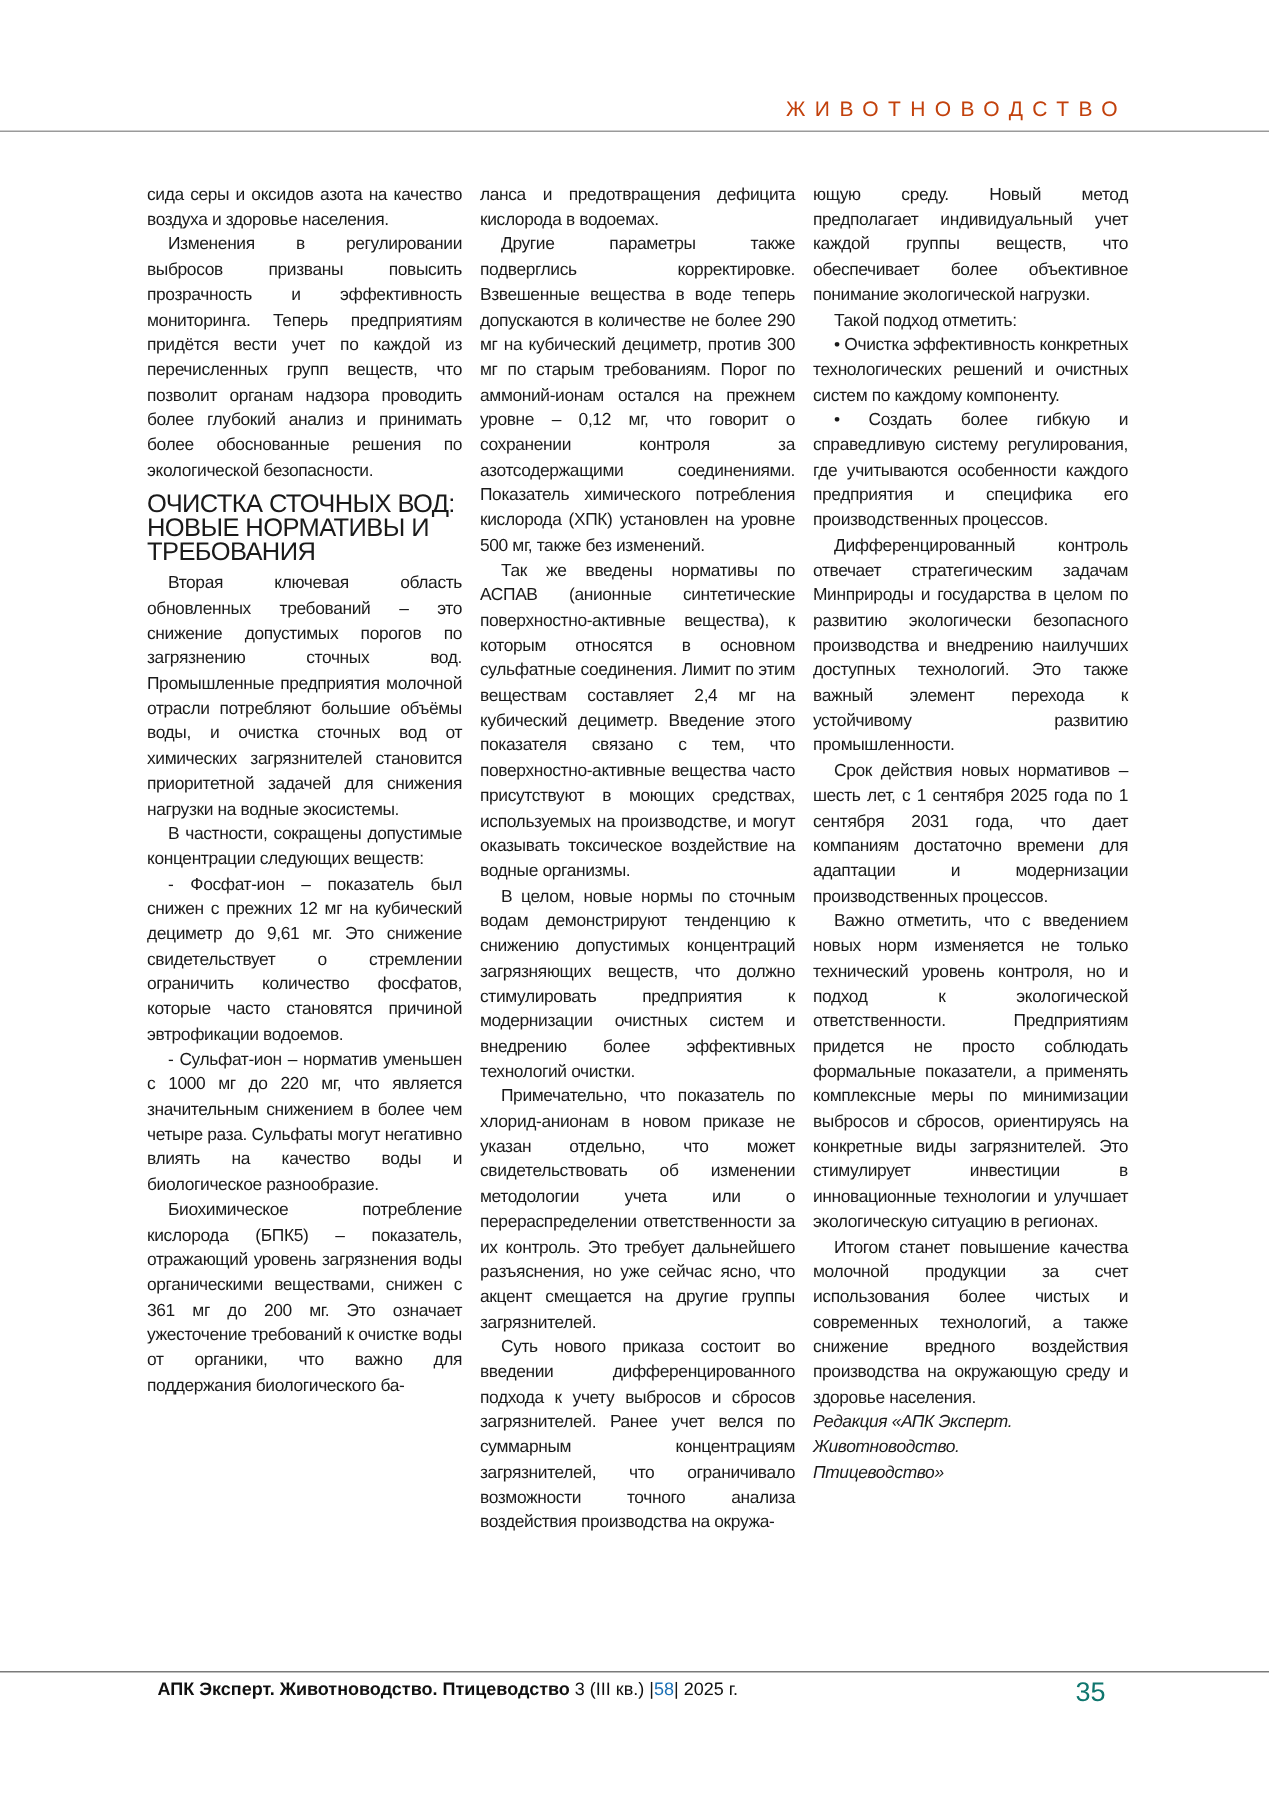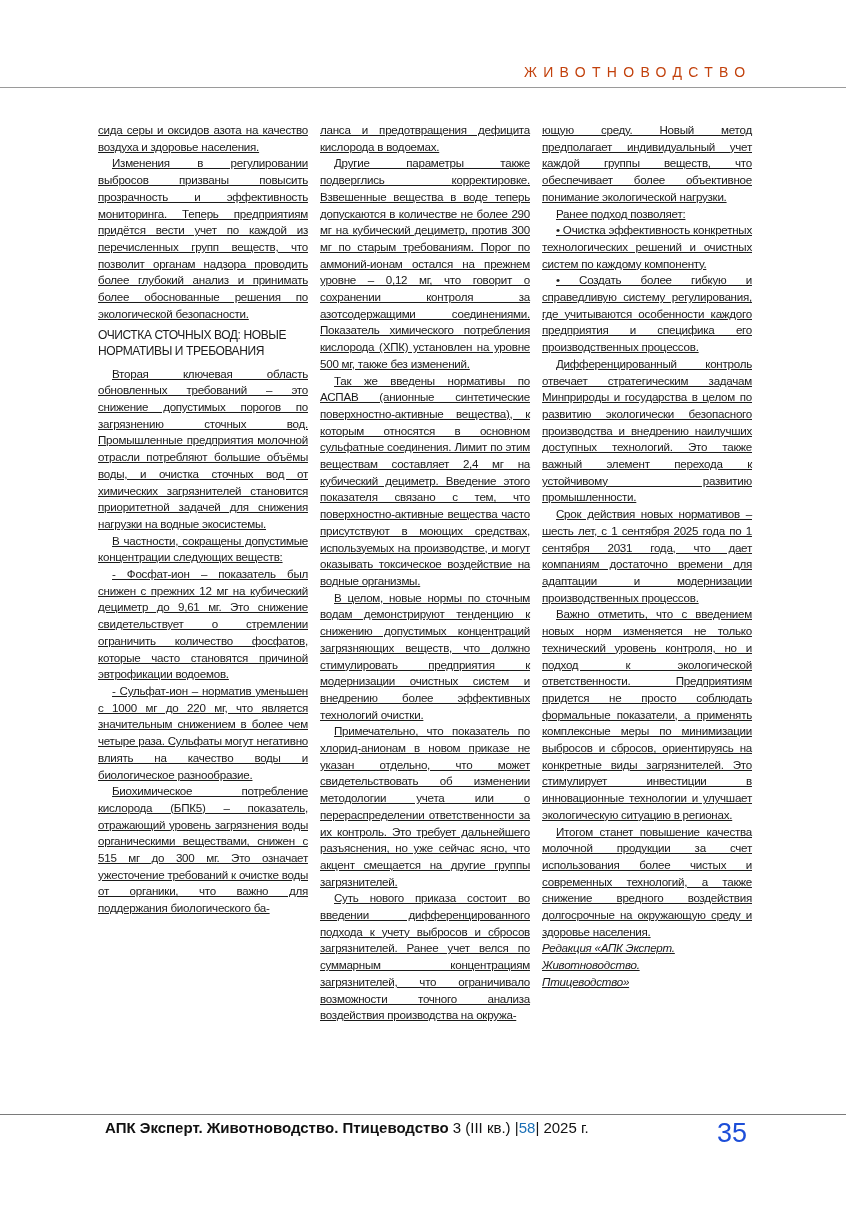--- a/index.html
+++ b/index.html
@@ -4,63 +4,63 @@
 <style>
   html, body { margin:0; padding:0; background:#ffffff; }
   body { width:846px; height:1209px; position:relative; overflow:hidden;
          font-family:"Liberation Sans", sans-serif; color:#1a1a1a; }
   .header-rule { position:absolute; left:0; right:0; top:87px; height:1px; background:#9a9a9a; }
   .section-label { position:absolute; top:64px; left:524px; font-size:14px; letter-spacing:6.3px; color:#c2410c; }
   .col { position:absolute; top:122px; width:210px; font-size:11.6px; line-height:16.7px; }
   .col1 { left:98px; }
   .col2 { left:320px; }
   .col3 { left:542px; }
-  .col p { margin:0; text-align:justify; text-indent:14px; letter-spacing:-0.25px;text-decoration:underline; }
+  .col p { margin:0; text-align:justify; text-indent:14px; letter-spacing:-0.25px; }
   .col p.noindent { text-indent:0; }
-  .col h2 { margin:6px 0 6px 0; font-weight:normal; font-size:12px; line-height:15.6px; letter-spacing:-0.4px; text-transform:uppercase; color:#1a1a1a; }
+  .col h2 { margin:6px 0 6px 0; font-weight:normal; font-size:17px; line-height:15.6px; letter-spacing:-0.4px; text-transform:uppercase; color:#1a1a1a; }
   .signature { text-align:center; font-style:italic; text-indent:0 !important; }
   .footer-rule { position:absolute; left:0; right:0; top:1114px; height:1px; background:#7a7a7a; }
-  .footer { position:absolute; top:1119px; left:105px; font-size:15px; color:#111; white-space:nowrap; }
+  .footer { position:absolute; top:1119px; left:105px; font-size:12px; color:#111; white-space:nowrap; }
   .footer b { font-weight:bold; }
   .footer .issue-link { color:#1a6fb5; }
-  .page-number { position:absolute; top:1118px; left:717px; font-size:27px; color:#1d4ed8; }
+  .page-number { position:absolute; top:1118px; left:717px; font-size:18px; color:#0f766e; }
 </style>
 </head>
 <body>
 
 <div class="section-label">ЖИВОТНОВОДСТВО</div>
 <div class="header-rule"></div>
 
 <div class="col col1">
     <p class="noindent">сида серы и оксидов азота на качество воздуха и здоровье населения.</p>
     <p>Изменения в регулировании выбросов призваны повысить прозрачность и эффективность мониторинга. Теперь предприятиям придётся вести учет по каждой из перечисленных групп веществ, что позволит органам надзора проводить более глубокий анализ и принимать более обоснованные решения по экологической безопасности.</p>
     <h2>Очистка сточных вод: новые нормативы и требования</h2>
     <p>Вторая ключевая область обновленных требований – это снижение допустимых порогов по загрязнению сточных вод. Промышленные предприятия молочной отрасли потребляют большие объёмы воды, и очистка сточных вод от химических загрязнителей становится приоритетной задачей для снижения нагрузки на водные экосистемы.</p>
     <p>В частности, сокращены допустимые концентрации следующих веществ:</p>
     <p>- Фосфат-ион – показатель был снижен с прежних 12 мг на кубический дециметр до 9,61 мг. Это снижение свидетельствует о стремлении ограничить количество фосфатов, которые часто становятся причиной эвтрофикации водоемов.</p>
     <p>- Сульфат-ион – норматив уменьшен с 1000 мг до 220 мг, что является значительным снижением в более чем четыре раза. Сульфаты могут негативно влиять на качество воды и биологическое разнообразие.</p>
-    <p>Биохимическое потребление кислорода (БПК5) – показатель, отражающий уровень загрязнения воды органическими веществами, снижен с 515 мг до 300 мг. Это означает ужесточение требований к очистке воды от органики, что важно для поддержания биологического ба-</p>
+    <p>Биохимическое потребление кислорода (БПК5) – показатель, отражающий уровень загрязнения воды органическими веществами, снижен с 361 мг до 200 мг. Это означает ужесточение требований к очистке воды от органики, что важно для поддержания биологического ба-</p>
   </div>
 <div class="col col2">
     <p class="noindent">ланса и предотвращения дефицита кислорода в водоемах.</p>
     <p>Другие параметры также подверглись корректировке. Взвешенные вещества в воде теперь допускаются в количестве не более 290 мг на кубический дециметр, против 300 мг по старым требованиям. Порог по аммоний-ионам остался на прежнем уровне – 0,12 мг, что говорит о сохранении контроля за азотсодержащими соединениями. Показатель химического потребления кислорода (ХПК) установлен на уровне 500 мг, также без изменений.</p>
     <p>Так же введены нормативы по АСПАВ (анионные синтетические поверхностно-активные вещества), к которым относятся в основном сульфатные соединения. Лимит по этим веществам составляет 2,4 мг на кубический дециметр. Введение этого показателя связано с тем, что поверхностно-активные вещества часто присутствуют в моющих средствах, используемых на производстве, и могут оказывать токсическое воздействие на водные организмы.</p>
     <p>В целом, новые нормы по сточным водам демонстрируют тенденцию к снижению допустимых концентраций загрязняющих веществ, что должно стимулировать предприятия к модернизации очистных систем и внедрению более эффективных технологий очистки.</p>
     <p>Примечательно, что показатель по хлорид-анионам в новом приказе не указан отдельно, что может свидетельствовать об изменении методологии учета или о перераспределении ответственности за их контроль. Это требует дальнейшего разъяснения, но уже сейчас ясно, что акцент смещается на другие группы загрязнителей.</p>
     <p>Суть нового приказа состоит во введении дифференцированного подхода к учету выбросов и сбросов загрязнителей. Ранее учет велся по суммарным концентрациям загрязнителей, что ограничивало возможности точного анализа воздействия производства на окружа-</p>
   </div>
 <div class="col col3">
     <p class="noindent">ющую среду. Новый метод предполагает индивидуальный учет каждой группы веществ, что обеспечивает более объективное понимание экологической нагрузки.</p>
-    <p>Ранее подход позволяет:</p>
+    <p>Такой подход отметить:</p>
     <p>• Очистка эффективность конкретных технологических решений и очистных систем по каждому компоненту.</p>
     <p>• Создать более гибкую и справедливую систему регулирования, где учитываются особенности каждого предприятия и специфика его производственных процессов.</p>
     <p>Дифференцированный контроль отвечает стратегическим задачам Минприроды и государства в целом по развитию экологически безопасного производства и внедрению наилучших доступных технологий. Это также важный элемент перехода к устойчивому развитию промышленности.</p>
     <p>Срок действия новых нормативов –шесть лет, с 1 сентября 2025 года по 1 сентября 2031 года, что дает компаниям достаточно времени для адаптации и модернизации производственных процессов.</p>
     <p>Важно отметить, что с введением новых норм изменяется не только технический уровень контроля, но и подход к экологической ответственности. Предприятиям придется не просто соблюдать формальные показатели, а применять комплексные меры по минимизации выбросов и сбросов, ориентируясь на конкретные виды загрязнителей. Это стимулирует инвестиции в инновационные технологии и улучшает экологическую ситуацию в регионах.</p>
-    <p>Итогом станет повышение качества молочной продукции за счет использования более чистых и современных технологий, а также снижение вредного воздействия долгосрочные на окружающую среду и здоровье населения.</p>
+    <p>Итогом станет повышение качества молочной продукции за счет использования более чистых и современных технологий, а также снижение вредного воздействия производства на окружающую среду и здоровье населения.</p>
     <p class="signature"><span>Редакция «АПК Эксперт.</span><br><span>Животноводство.</span><br><span>Птицеводство»</span></p>
   </div>
 
 <div class="footer-rule"></div>
 <div class="footer">
   <b>АПК Эксперт. Животноводство. Птицеводство</b><span> 3 (III кв.) |</span><span class="issue-link">58</span><span>| 2025 г.</span>
 </div>
 <div class="page-number">35</div>
 
 </body></html>

